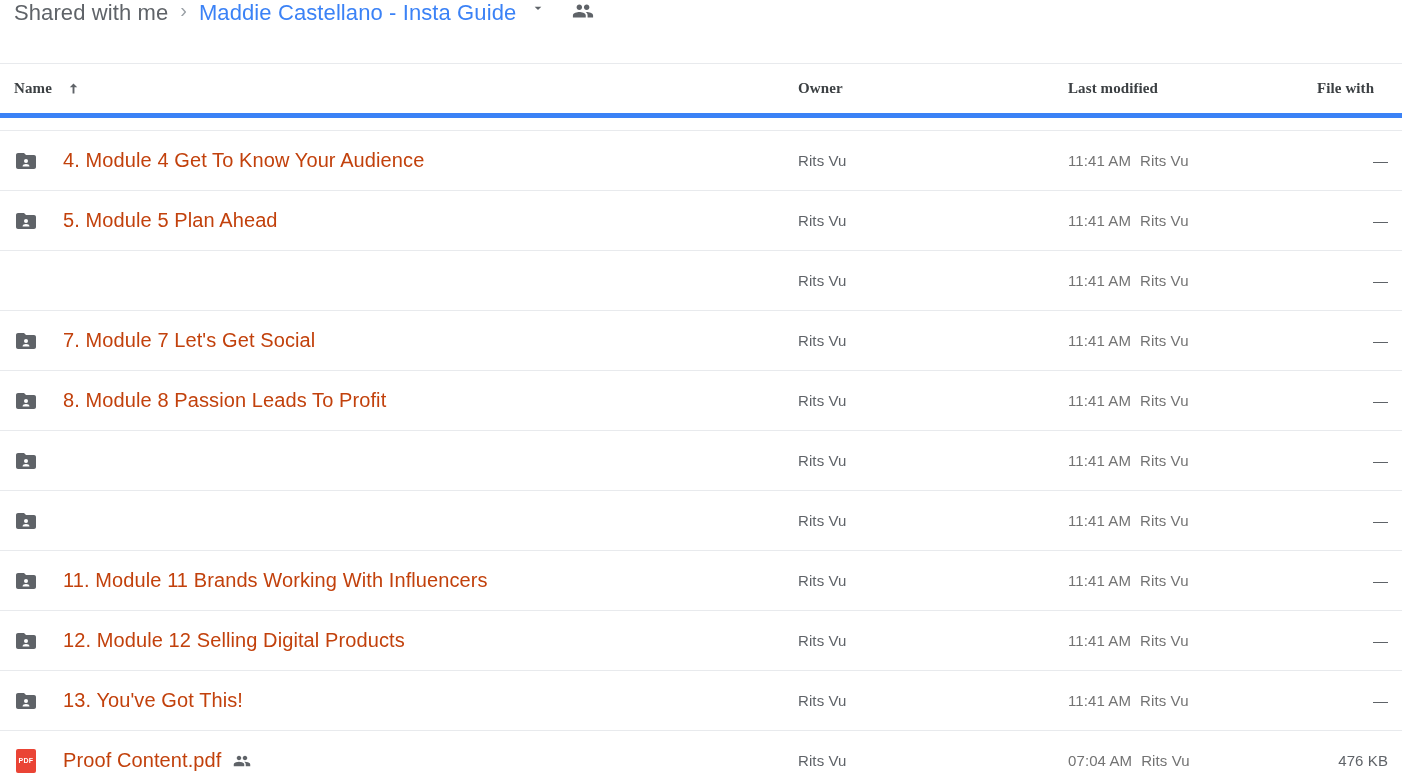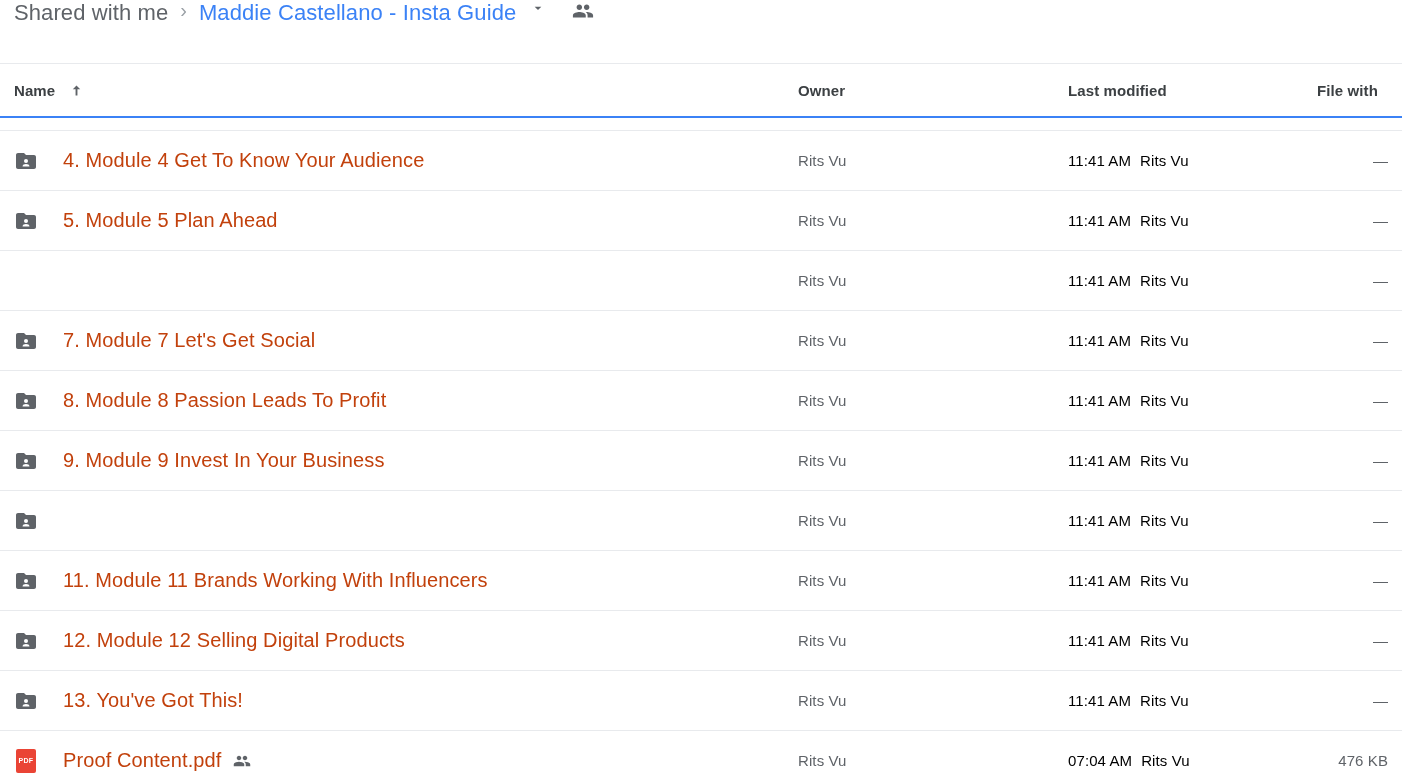--- a/index.html
+++ b/index.html
@@ -52,21 +52,22 @@
     display: flex;
     align-items: center;
   }
 
   
   .col-head {
     position: relative;
     height: 54px;
     display: flex;
     align-items: center;
-    border-bottom: 2px solid #3b82f6;
+    border-bottom: 5px solid #3b82f6;
+    font-family: Liberation Serif, serif;
   }
   .col-head .ch {
     position: absolute;
     font-size: 15px;
     font-weight: bold;
     color: #3c4043;
     letter-spacing: 0.1px;
     display: flex;
     align-items: center;
   }
@@ -128,21 +129,21 @@
     left: 798px;
     font-size: 15px;
     color: #5f6368;
     letter-spacing: 0.1px;
     white-space: nowrap;
   }
   .cell-modified {
     position: absolute;
     left: 1068px;
     font-size: 15px;
-    color: #000000;
+    color: #737373;
     letter-spacing: 0.1px;
     white-space: nowrap;
   }
   .cell-modified .mod-user { margin-left: 9px; }
   .cell-size {
     position: absolute;
     left: 1240px;
     width: 148px;
     text-align: right;
     font-size: 15px;
@@ -275,21 +276,20 @@
     </div>
     <div class="row">
       <div class="cell-name">
         <span class="file-icon">
           <svg width="24" height="24" viewBox="0 0 24 24" aria-hidden="true">
             <path d="M10 4H4c-1.1 0-2 .9-2 2v12c0 1.1.9 2 2 2h16c1.1 0 2-.9 2-2V8c0-1.1-.9-2-2-2h-8l-2-2z" fill="#5f6368"></path>
             <circle cx="12" cy="12" r="2" fill="#ffffff"></circle>
             <path d="M12 15c-1.9 0-3.4.9-3.4 2v.6h6.8V17c0-1.1-1.5-2-3.4-2z" fill="#ffffff"></path>
           </svg>
         </span>
-        <span class="name-text">9. Module 9 Invest In Your Business</span>
       </div>
       <div class="cell-owner">Rits Vu</div>
       <div class="cell-modified"><span>11:41 AM</span><span class="mod-user">Rits Vu</span></div>
       <div class="cell-size">—</div>
     </div>
     <div class="row">
       <div class="cell-name">
         <span class="file-icon">
           <svg width="24" height="24" viewBox="0 0 24 24" aria-hidden="true">
             <path d="M10 4H4c-1.1 0-2 .9-2 2v12c0 1.1.9 2 2 2h16c1.1 0 2-.9 2-2V8c0-1.1-.9-2-2-2h-8l-2-2z" fill="#5f6368"></path>

